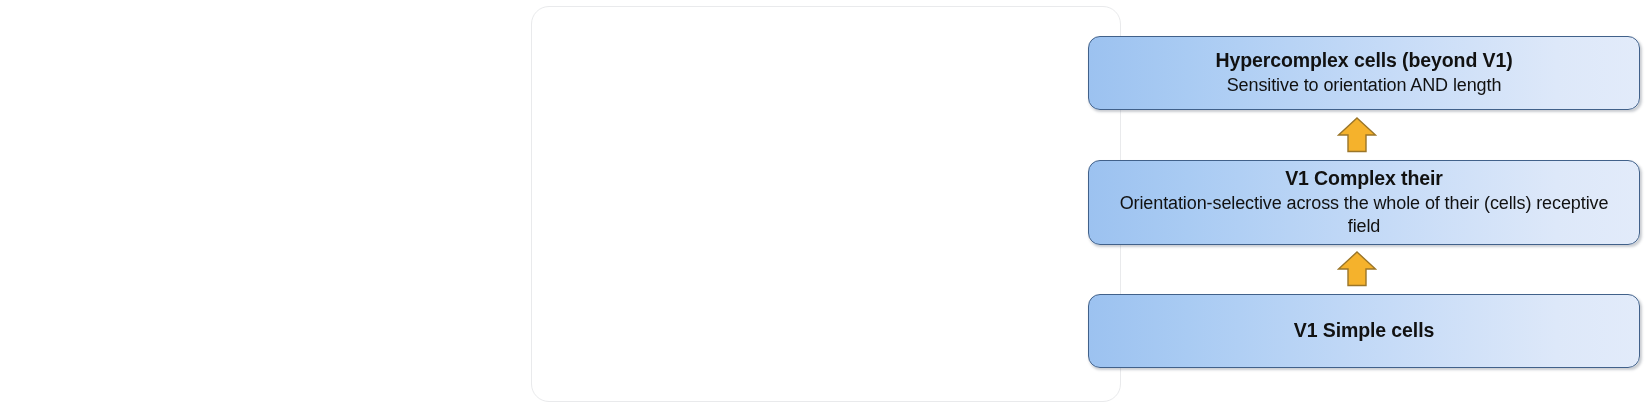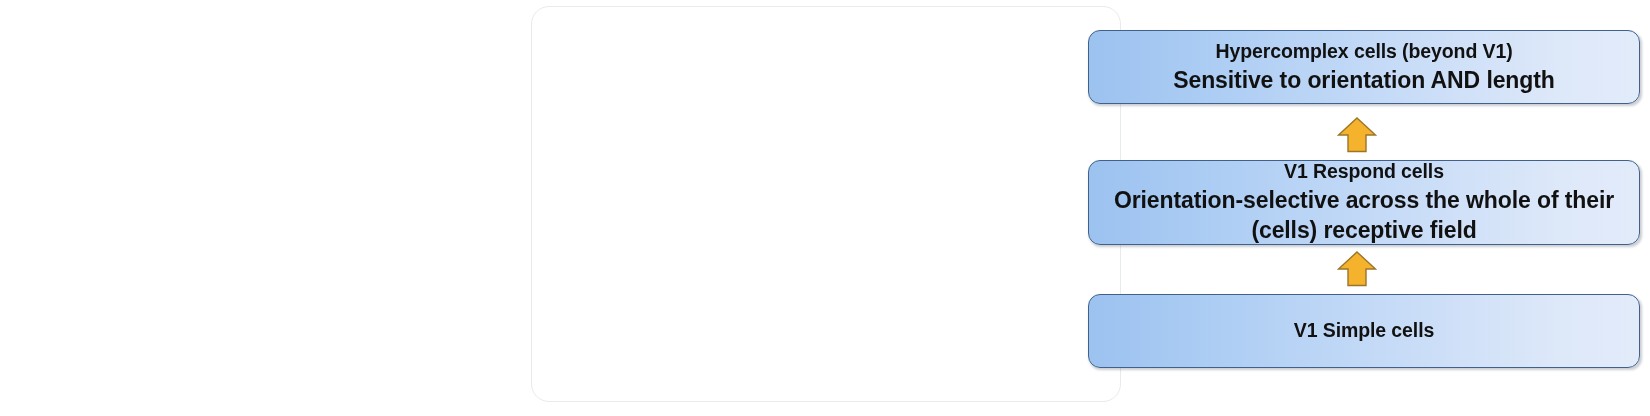--- a/index.html
+++ b/index.html
@@ -46,33 +46,33 @@
     box-shadow: 1.5px 2px 2.5px rgba(90, 100, 115, 0.33);
     display: flex;
     flex-direction: column;
     align-items: center;
     justify-content: center;
     text-align: center;
     color: #111111;
     padding: 4px 14px;
   }
 
-  .cell-box-1 { top: 23px;  height: 74px; text-align: center; }
+  .cell-box-1 { top: 29px;  height: 74px; text-align: center; }
   .cell-box-2 { top: 153px; height: 85px; }
   .cell-box-3 { top: 287px; height: 74px; }
 
   .box-title {
     font-size: 19.5px;
     font-weight: bold;
     line-height: 1.32;
     letter-spacing: -0.1px;
   }
   .box-subtitle {
-    font-size: 23px;
-    font-weight: bold;
+    font-size: 18px;
+    font-weight: normal;
     line-height: 1.32;
     letter-spacing: -0.1px;
     max-width: 520px;
   }
 
   
   .up-arrow {
     position: absolute;
     left: 805px;
     width: 40px;
@@ -94,21 +94,21 @@
       <div class="box-subtitle">Sensitive to orientation AND length</div>
     </div>
 
     <div class="up-arrow arrow-1">
       <svg viewBox="0 0 40 36" preserveAspectRatio="none" aria-hidden="true">
         <polygon points="20,1 38.5,18 29,18 29,34.5 11,34.5 11,18 1.5,18" fill="#F5B22C" stroke="#9A7528" stroke-width="1.4" stroke-linejoin="miter"></polygon>
       </svg>
     </div>
 
     <div class="cell-box cell-box-2">
-      <div class="box-title">V1 Respond cells</div>
+      <div class="box-title">V1 Complex their</div>
       <div class="box-subtitle">Orientation-selective across the whole of their (cells) receptive field</div>
     </div>
 
     <div class="up-arrow arrow-2">
       <svg viewBox="0 0 40 36" preserveAspectRatio="none" aria-hidden="true">
         <polygon points="20,1 38.5,18 29,18 29,34.5 11,34.5 11,18 1.5,18" fill="#F5B22C" stroke="#9A7528" stroke-width="1.4" stroke-linejoin="miter"></polygon>
       </svg>
     </div>
 
     <div class="cell-box cell-box-3">

